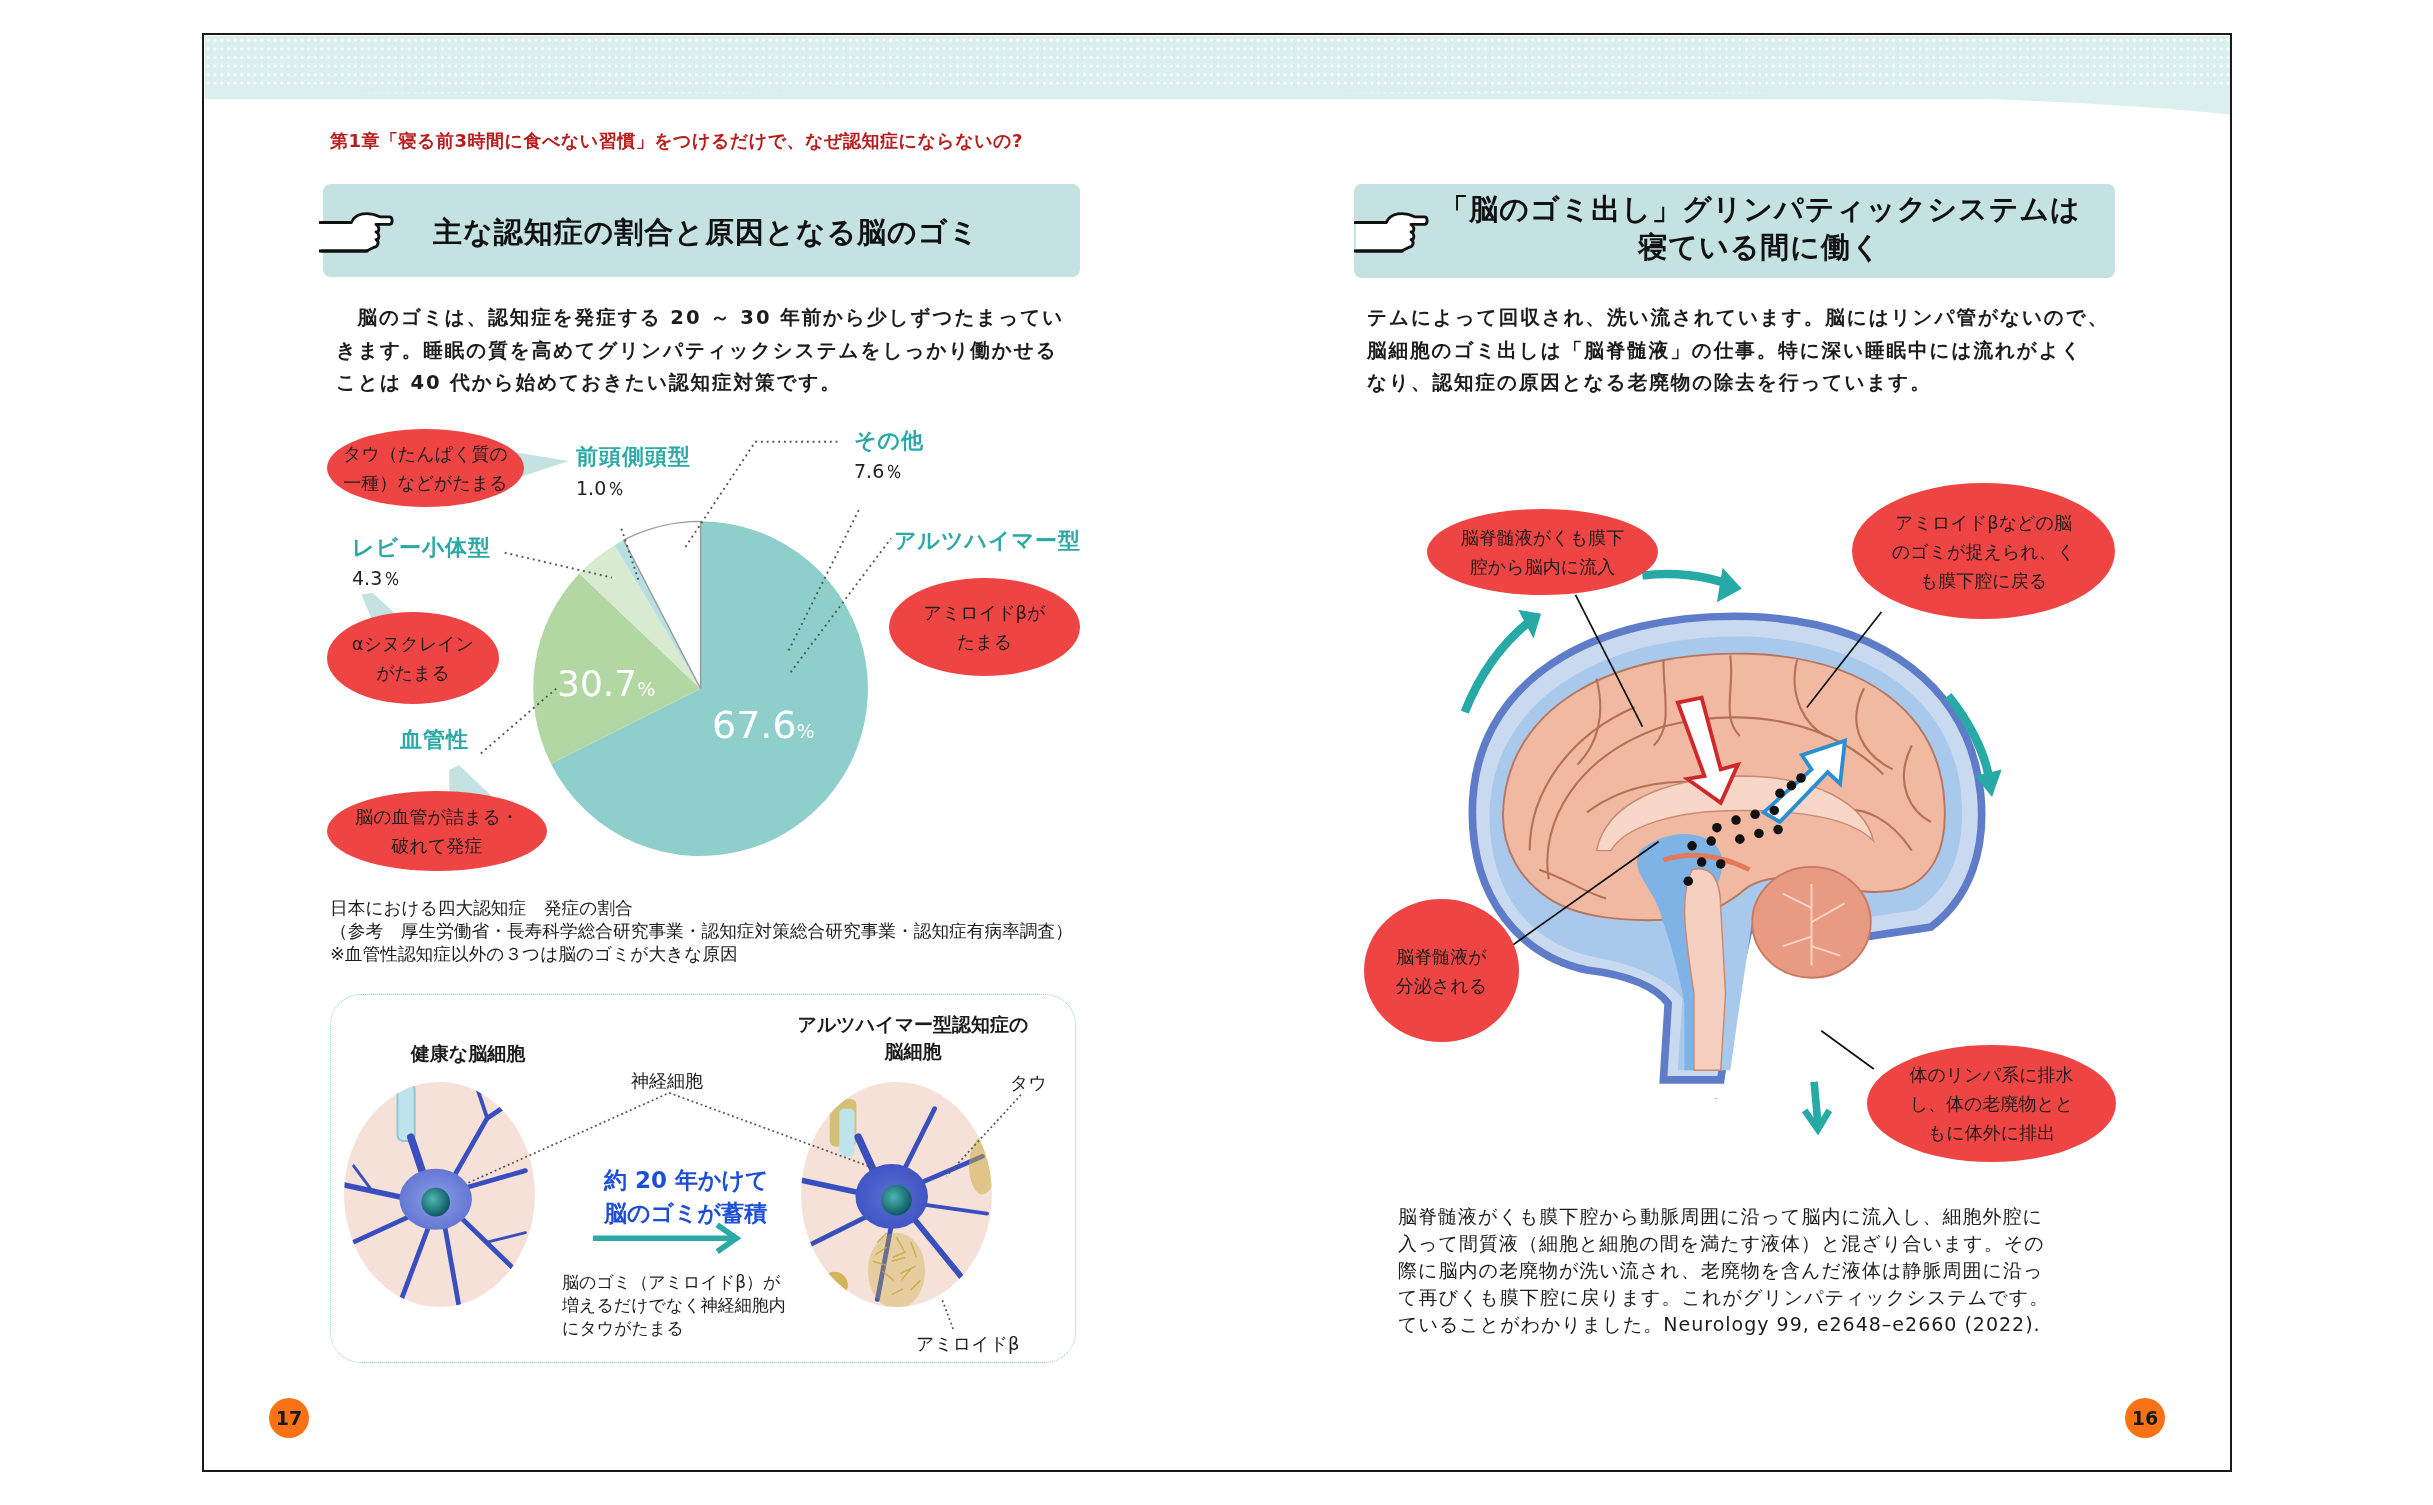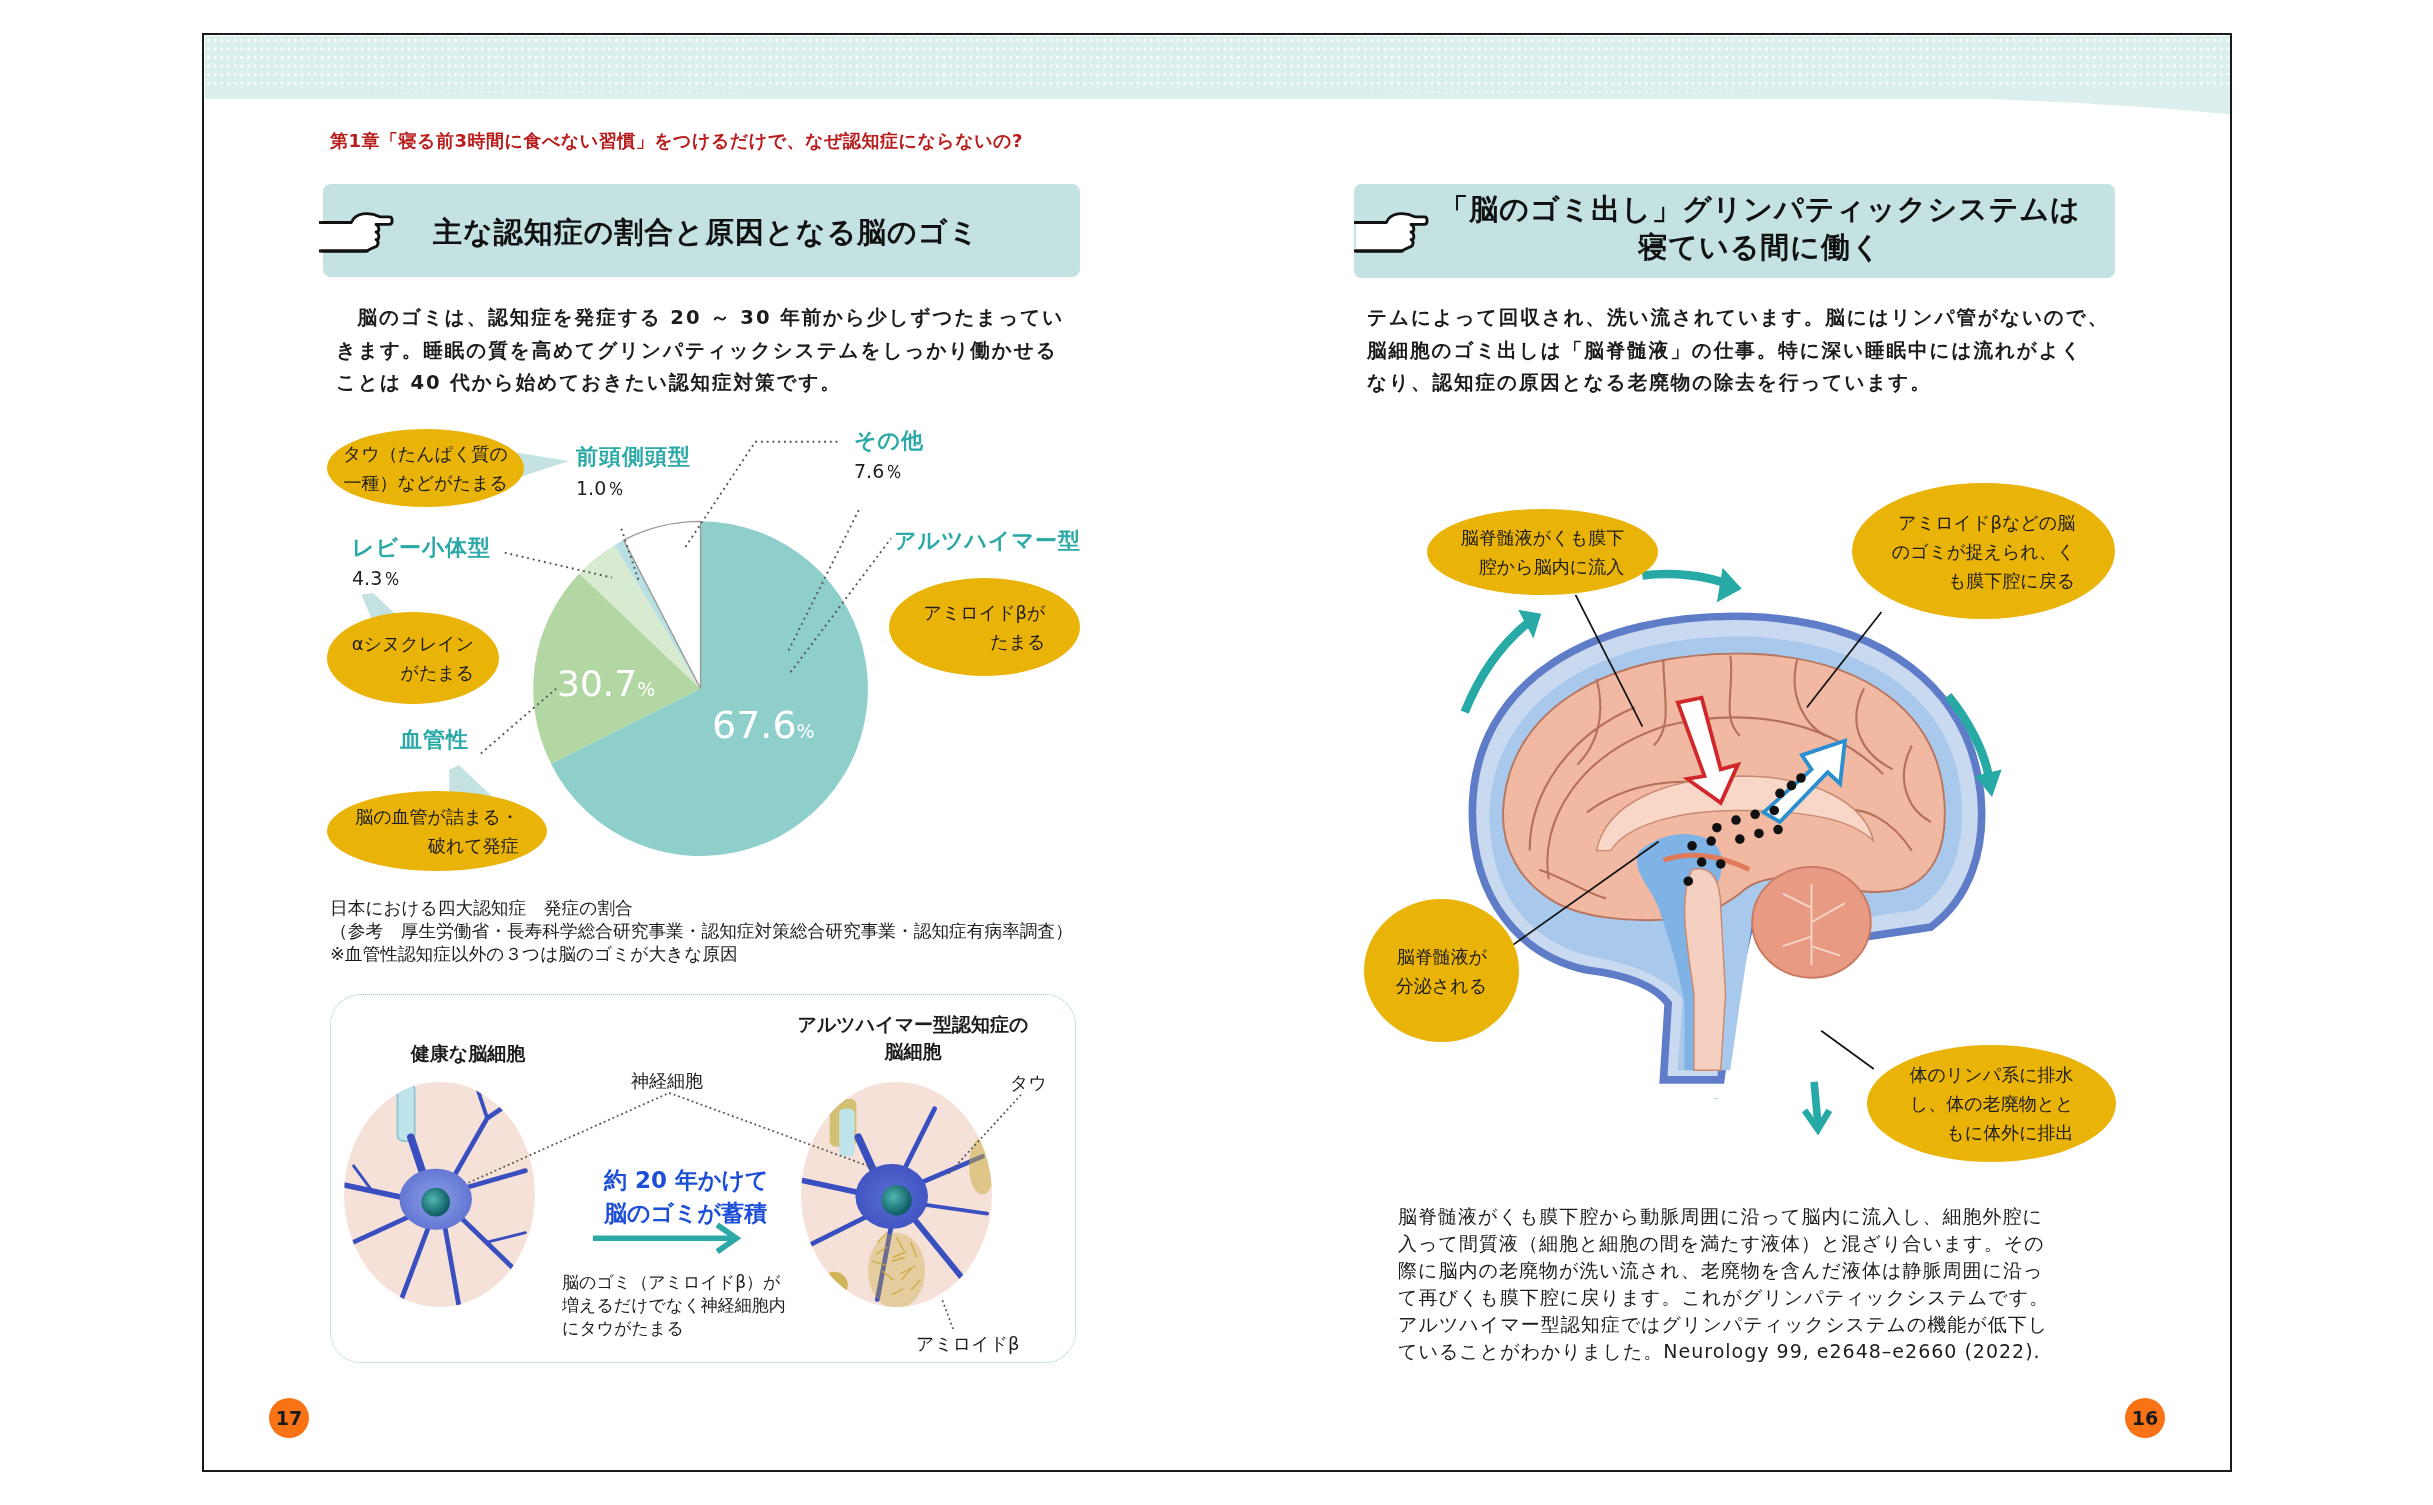--- a/index.html
+++ b/index.html
@@ -11,22 +11,22 @@
           background-color:#dcefef;
           background-image: radial-gradient(circle, #ffffff 1.1px, transparent 1.5px);
           background-size:6.7px 8.6px; }
   .band-curve { left:205px; top:86px; width:2026px; height:38px; }
   .chapter { left:330px; top:129px; font-size:18px; font-weight:bold; color:#b91c1c; letter-spacing:0.5px; white-space:nowrap; }
   .heading-box { background:#c4e2e2; border-radius:7.6px; }
   .heading-text { font-size:29px; font-weight:bold; color:#111; letter-spacing:1px; }
   .hand { position:absolute; }
   .para { font-size:19.6px; font-weight:bold; line-height:32.5px; color:#1c1c1c; letter-spacing:1.9px; }
   .para p { margin:0; white-space:nowrap; }
-  .bubble { background:#eab308; border-radius:50%; display:flex; align-items:center; justify-content:center;
-            font-size:18px; line-height:29px; color:#1c1c1c; text-align:right; }
+  .bubble { background:#ef4444; border-radius:50%; display:flex; align-items:center; justify-content:center;
+            font-size:18px; line-height:29px; color:#1c1c1c; text-align:center; }
   .bubble-inner { white-space:nowrap; }
   .plabel { font-size:22px; font-weight:bold; color:#2aa9a7; white-space:nowrap; letter-spacing:1px; }
   .pval { font-size:19px; color:#222; white-space:nowrap; }
   .caption { font-size:17.7px; line-height:23px; color:#1c1c1c; white-space:nowrap; }
   .dotbox { left:330px; top:994px; width:746px; height:369px; border:1.9px dotted #8cc9cf; border-radius:31px; box-sizing:border-box; }
   .cell-title { font-size:19px; font-weight:bold; color:#1c1c1c; text-align:center; white-space:nowrap; line-height:27px; }
   .small { font-size:17px; color:#1c1c1c; white-space:nowrap; line-height:23px; }
   .teal-big { font-size:23px; font-weight:bold; color:#1d4ed8; line-height:32.5px; white-space:nowrap; }
   .pagenum { width:40px; height:40px; border-radius:50%; background:#f97316; display:flex; align-items:center; justify-content:center;
              font-size:19px; font-weight:bold; color:#1a1a1a; }
@@ -373,18 +373,17 @@
     <div>し、体の老廃物とと</div>
     <div>もに体外に排出</div>
   </div>
 </div>
 
 <div class="abs rpara" style="left:1398px; top:1203px;">
   <p>脳脊髄液がくも膜下腔から動脈周囲に沿って脳内に流入し、細胞外腔に</p>
   <p>入って間質液（細胞と細胞の間を満たす液体）と混ざり合います。その</p>
   <p>際に脳内の老廃物が洗い流され、老廃物を含んだ液体は静脈周囲に沿っ</p>
   <p>て再びくも膜下腔に戻ります。これがグリンパティックシステムです。</p>
-  <p>アルツハイマー型認知症ではグリンパティックシステムの機能が低下し</p>
   <p>ていることがわかりました。Neurology 99, e2648–e2660 (2022).</p>
 </div>
 
 <div class="abs pagenum" style="left:2125px; top:1398px;">16</div>
 
 
 </body></html>

